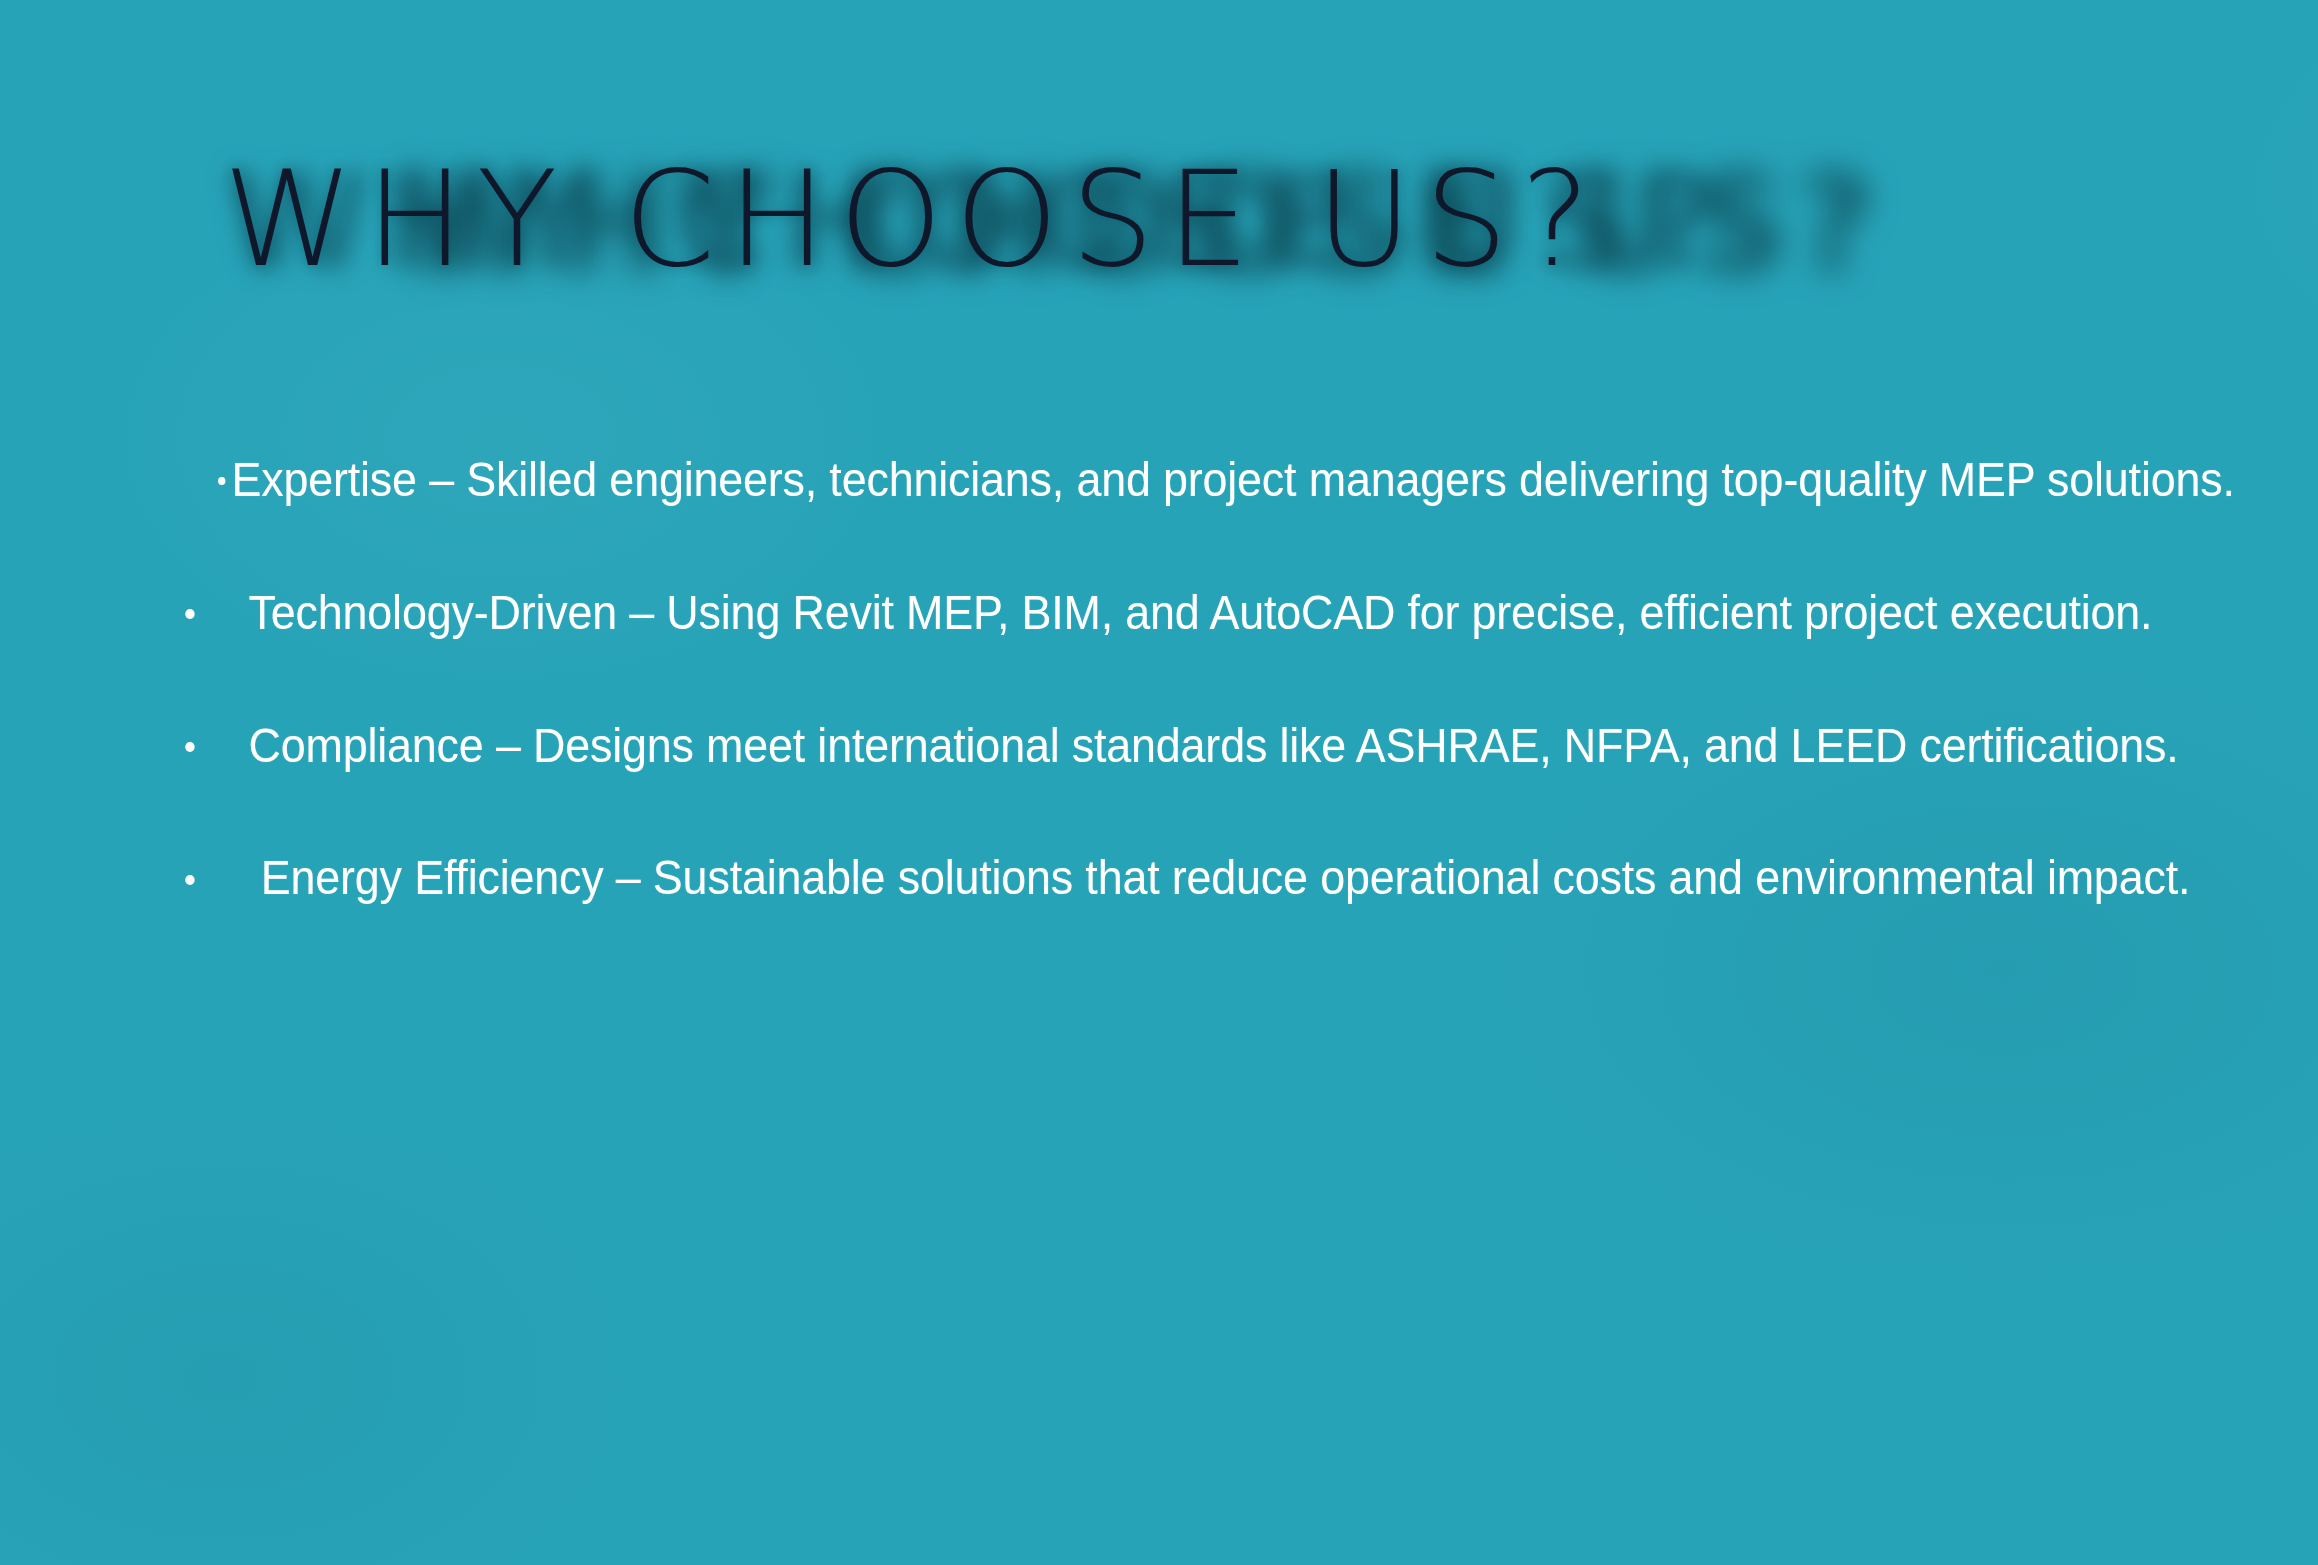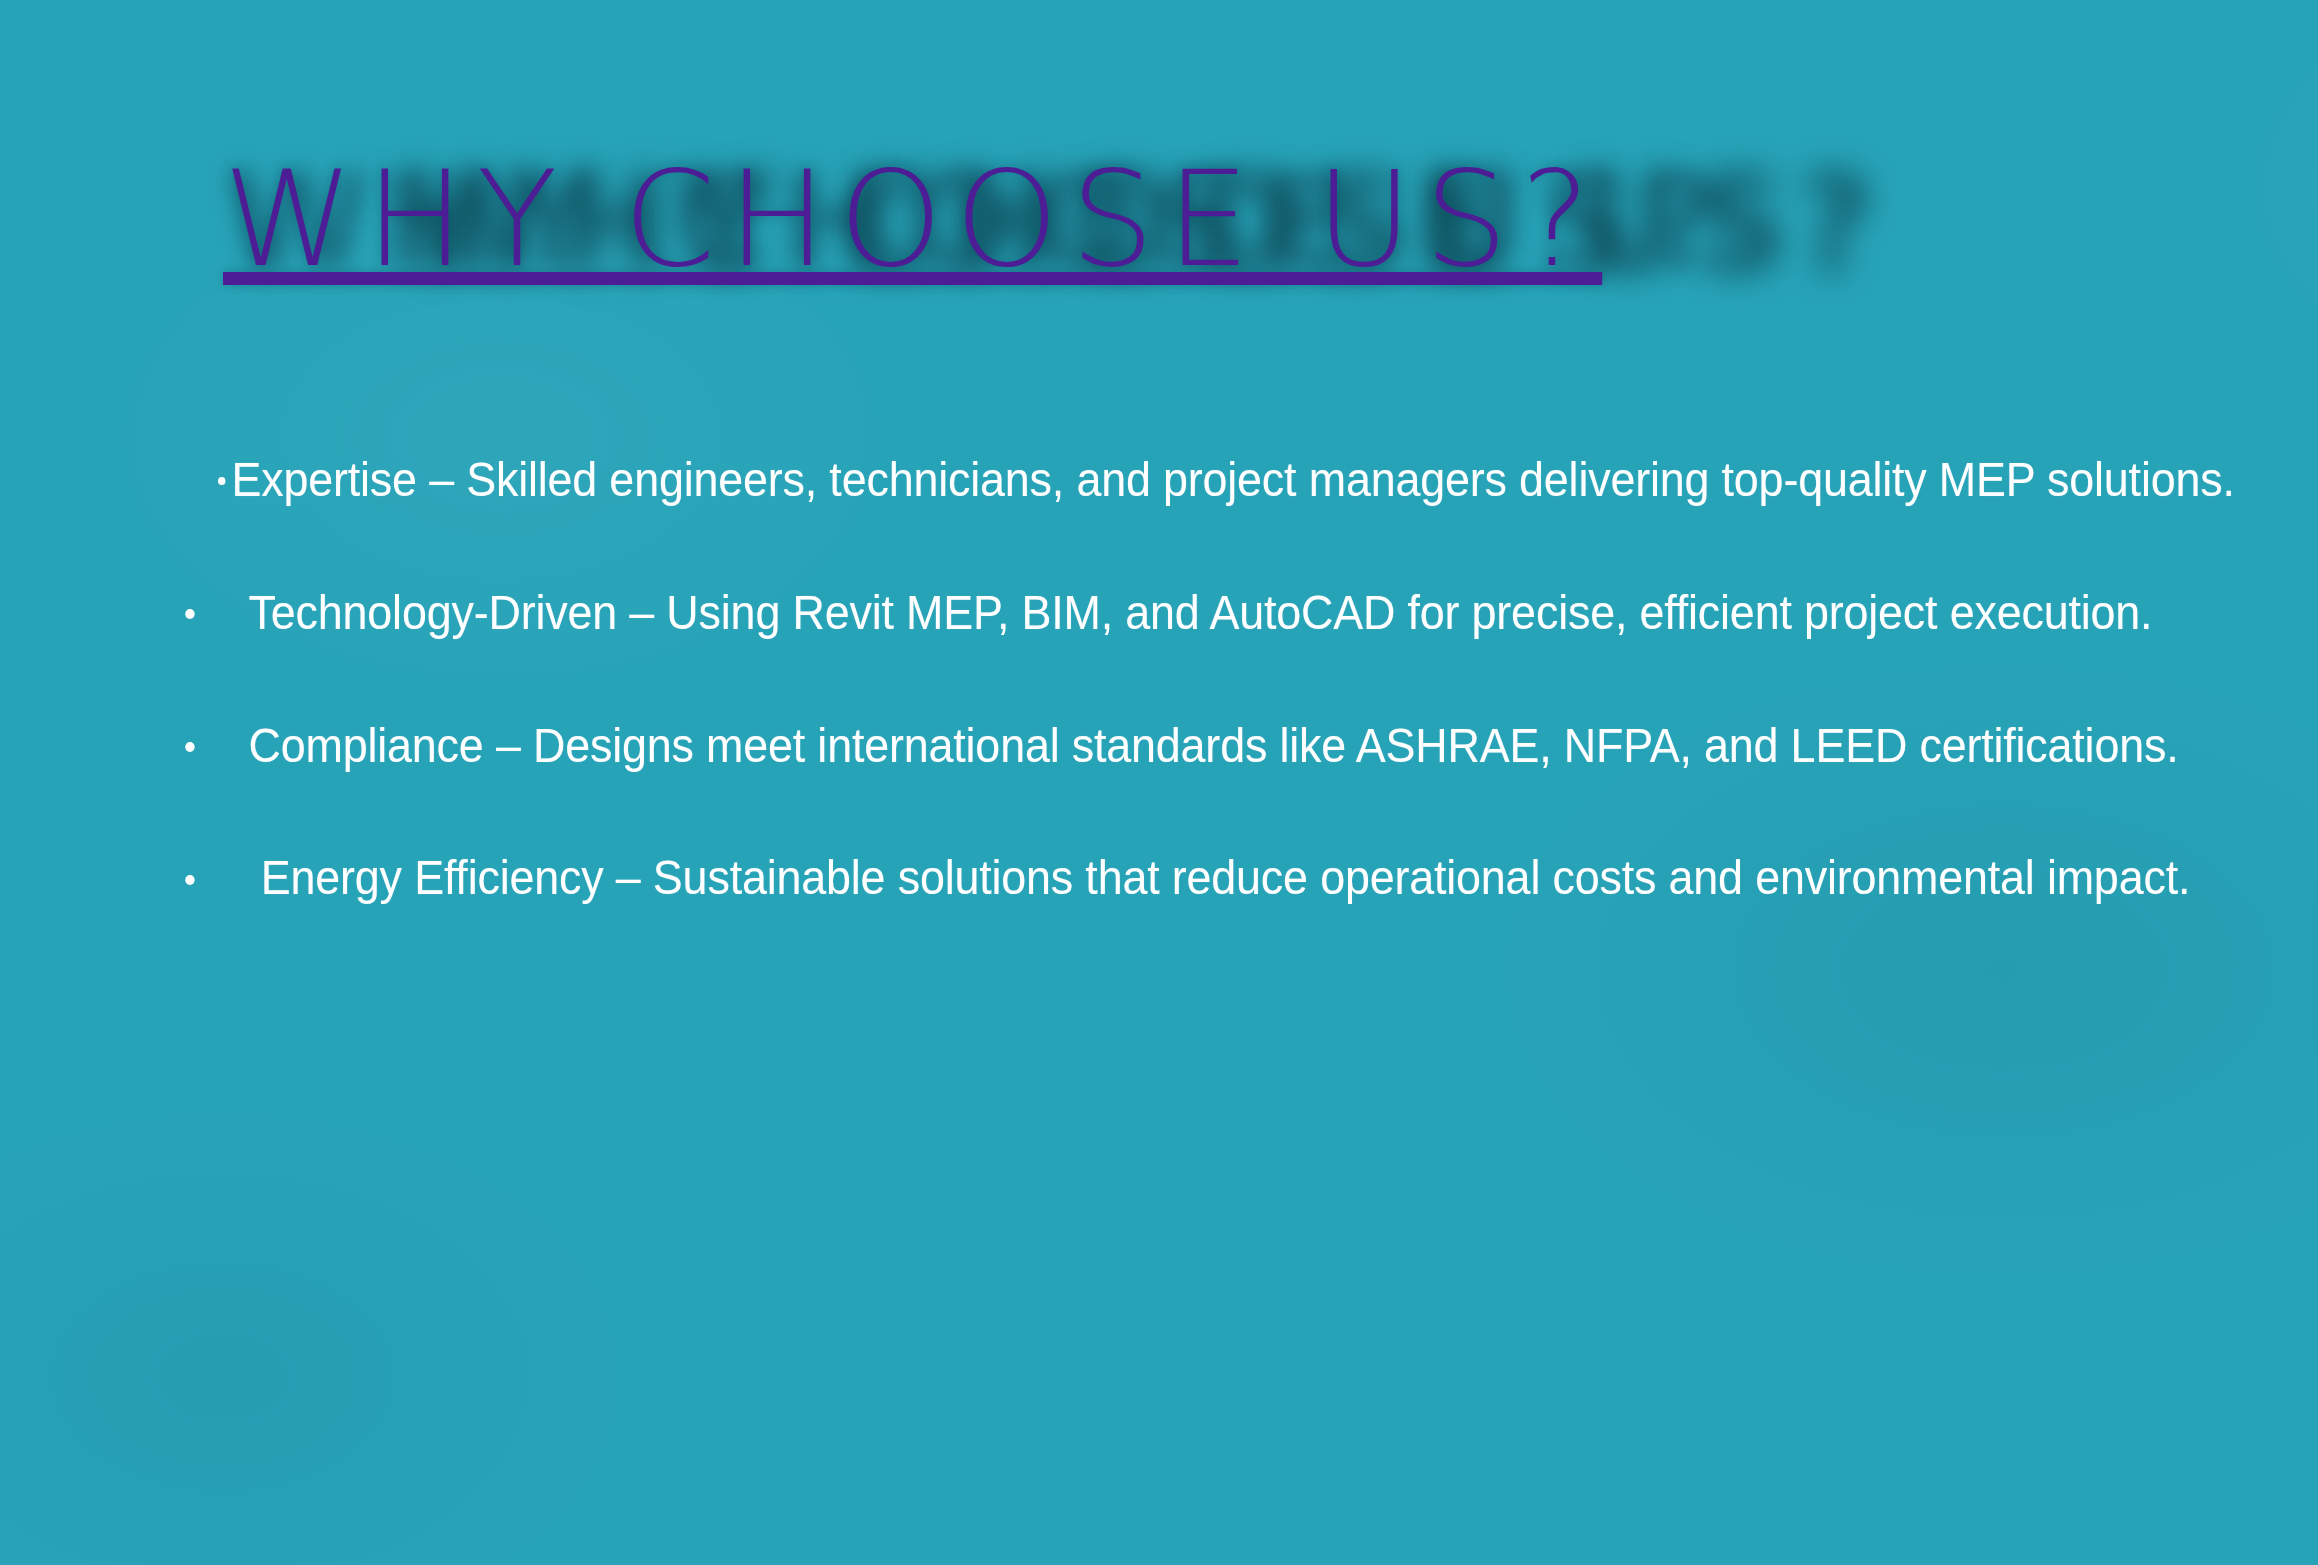--- a/index.html
+++ b/index.html
@@ -57,23 +57,22 @@
     letter-spacing: 10.2px;
   }
   
   #title-halo {
     color: rgba(12, 70, 84, 0.55);
     filter: blur(12px);
     transform: translate(2.8px, 2.8px);
     font-weight: 600;
   }
   #title-main {
-    color: #4c1d95;
+    color: #0f172a;
     text-shadow: 0 0 12px rgba(10,66,80,0.35);
-    text-decoration: underline;
   }
 
   
   #bullet-list {
     position: absolute;
     left: 218px;
     top: 441px;
     width: 2411px;
   }
   .bullet-row {

